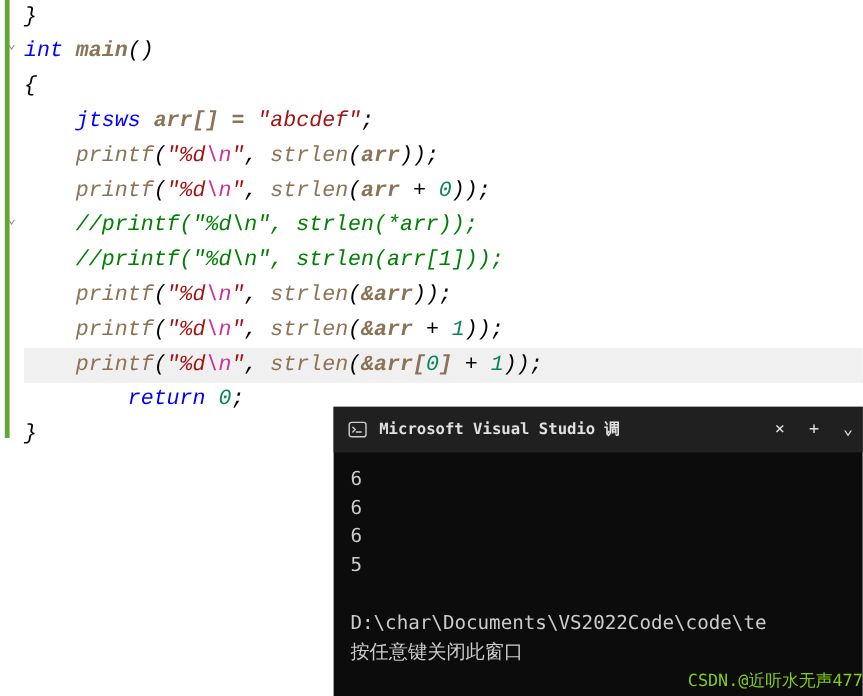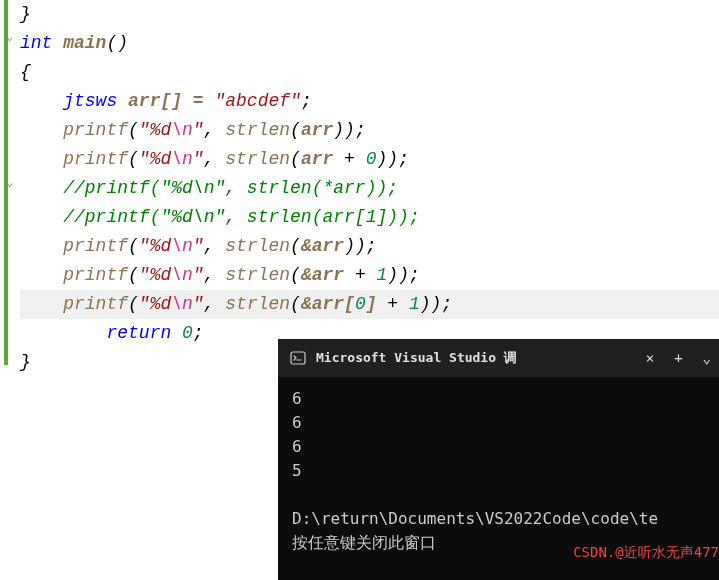--- a/index.html
+++ b/index.html
@@ -23,21 +23,21 @@
     .op { color: #000; }
     
     .terminal { position: absolute; left: 278px; top: 339px; width: 441px; height: 241px; background: #0c0c0c; font-family: Consolas, monospace; font-style: normal; }
     .term-titlebar { height: 38px; background: #202020; display: flex; align-items: center; padding: 0 8px; color: #e0e0e0; }
     .term-icon { width: 16px; height: 16px; margin-right: 10px; margin-left: 4px; display: inline-flex; align-items: center; justify-content: center; }
     .term-title { font-size: 13px; font-weight: 600; flex: 0 1 auto; white-space: nowrap; overflow: hidden; text-overflow: clip; max-width: 200px; }
     .term-controls { display: flex; align-items: center; margin-left: auto; gap: 20px; }
     .term-btn { color: #e0e0e0; font-size: 14px; cursor: pointer; }
     .term-body { padding: 10px 14px; color: #cccccc; font-size: 16px; line-height: 24px; }
     .term-line { white-space: pre; }
-    .watermark { position: absolute; right: 0; bottom: 16px; color: #ef4444; font-size: 14px; }
+    .watermark { position: absolute; right: 0; bottom: 0; color: #84cc16; font-size: 14px; }
   </style>
 </head>
 <body>
 
 <div class="editor">
   <div class="gutter">
     <div class="green-bar"></div>
     <div class="fold-mark" style="top:29px">⌄</div>
     <div class="fold-mark" style="top:175px">⌄</div>
   </div>
@@ -73,16 +73,16 @@
       <span class="term-btn">+</span>
       <span class="term-btn">⌄</span>
     </div>
   </div>
   <div class="term-body">
     <div class="term-line">6</div>
     <div class="term-line">6</div>
     <div class="term-line">6</div>
     <div class="term-line">5</div>
     <div class="term-line">&nbsp;</div>
-    <div class="term-line">D:\return\Documents\VS2022Code\code\te</div>
+    <div class="term-line">D:\char\Documents\VS2022Code\code\te</div>
     <div class="term-line"><span>按任意键关闭此窗口</span><span class="watermark">CSDN.@近听水无声477</span></div>
   </div>
 </div>
 
 </body></html>

